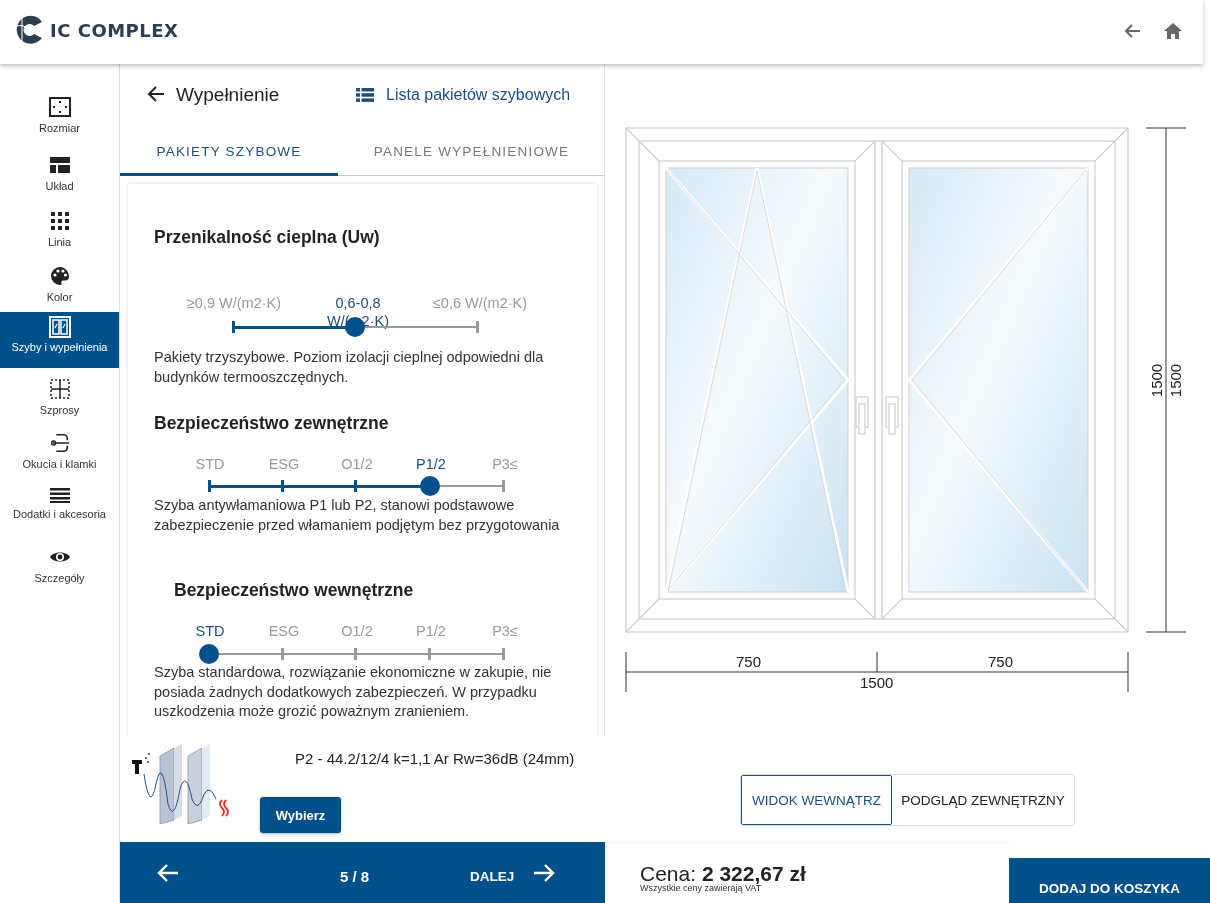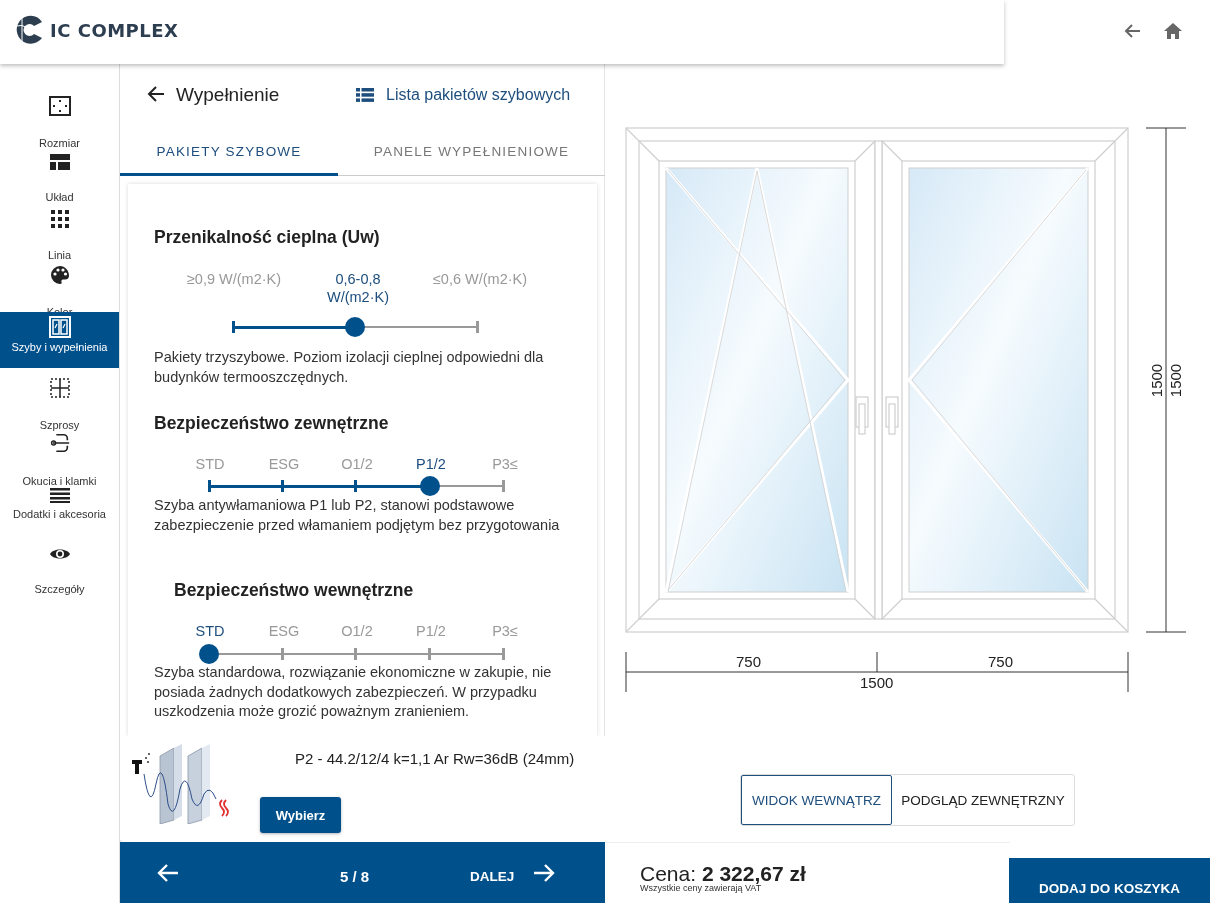--- a/index.html
+++ b/index.html
@@ -1,52 +1,52 @@
 <!DOCTYPE html>
 <html><head>
 <meta charset="utf-8">
 <style>
   * { box-sizing: border-box; margin: 0; padding: 0; }
   html, body { width: 1210px; height: 903px; overflow: hidden; background: #fff; font-family: "Liberation Sans", sans-serif; color: #222; }
 
   
-  .header { position: absolute; left: 0; top: 0; width: 1004px; height: 64px; background: #fff; box-shadow: 0 2px 4px rgba(0,0,0,0.25); z-index: 5; }
+  .header { position: absolute; left: 0; top: 0; width: 1203px; height: 64px; background: #fff; box-shadow: 0 2px 4px rgba(0,0,0,0.25); z-index: 5; }
   .logo { position: absolute; left: 12px; top: 14px; display: flex; align-items: center; }
   .logo svg { width: 32px; height: 32px; }
   .logo-text { margin-left: 6px; font-family: "DejaVu Sans", sans-serif; font-size: 18px; font-weight: bold; color: #2d3e50; letter-spacing: 0.5px; }
   .hdr-btn { position: absolute; top: 18px; width: 26px; height: 26px; display: flex; align-items: center; justify-content: center; cursor: pointer; }
   .hdr-back { left: 1120px; }
   .hdr-home { left: 1160px; }
 
   
   .sidebar { position: absolute; left: 0; top: 64px; width: 120px; height: 839px; background: #fff; border-right: 1px solid #ddd; box-shadow: 1px 0 3px rgba(0,0,0,0.12); }
   .side-item { position: absolute; left: 0; width: 119px; display: flex; flex-direction: column; align-items: center; cursor: pointer; }
   .side-item .ic { width: 22px; height: 22px; display: flex; align-items: center; justify-content: center; }
-  .side-item .lbl { font-size: 11px; color: #333; text-align: center; line-height: 12px; margin-top: 21px; }
+  .side-item .lbl { font-size: 11px; color: #333; text-align: center; line-height: 12px; margin-top: 4px; }
   .side-item.active { background: #00508c; }
   .side-item.active .lbl { color: #fff; }
 
   
   .panel { position: absolute; left: 120px; top: 64px; width: 485px; height: 776px; background: #fff; border-right: 1px solid #e4e4e4; }
   .panel-head { position: absolute; left: 0; top: 0; width: 485px; height: 110px; }
   .back-arrow { position: absolute; left: 26px; top: 20px; width: 20px; height: 20px; cursor: pointer; }
   .panel-title { position: absolute; left: 56px; top: 20px; font-size: 19px; color: #222; }
   .list-link { position: absolute; left: 236px; top: 22px; display: flex; align-items: center; cursor: pointer; }
   .list-link span { font-size: 16px; color: #1d4e7e; margin-left: 12px; }
   .tabs { position: absolute; left: 0; top: 70px; width: 485px; height: 42px; border-bottom: 1px solid #ccc; display: flex; }
   .tab { width: 218px; text-align: center; font-size: 13.5px; letter-spacing: 1.2px; padding-top: 10px; color: #777; cursor: pointer; position: relative; }
   .tab.active { color: #1d4e7e; }
   .tab.active::after { content: ""; position: absolute; left: 0; bottom: -1px; width: 218px; height: 3px; background: #00508c; }
   .tab2 { width: 267px; }
 
   .filters-card { position: absolute; left: 8px; top: 120px; width: 469px; height: 552px; background: #fff; box-shadow: 0 0 4px rgba(0,0,0,0.15); overflow: hidden; }
   .filter-title { position: absolute; left: 26px; font-size: 17.5px; font-weight: bold; color: #222; }
   .desc { position: absolute; left: 26px; width: 420px; font-size: 14.5px; color: #333; line-height: 19.5px; }
 
-  .uw-label { position: absolute; font-size: 14.5px; color: #999; text-align: center; line-height: 18px; }
+  .uw-label { position: absolute; font-size: 14.5px; color: #999; text-align: center; line-height: 18px; margin-top: 24px; }
   .uw-label.sel { color: #1d4e7e; }
 
   .slider { position: absolute; height: 24px; }
   .track { position: absolute; top: 11px; height: 2px; background: #999; }
   .track.fill { background: #00508c; height: 3px; top: 10.5px; }
   .tick { position: absolute; top: 6px; width: 3px; height: 12px; background: #999; }
   .tick.on { background: #00508c; }
   .knob { position: absolute; top: 2px; width: 20px; height: 20px; border-radius: 50%; background: #00508c; cursor: pointer; }
   .sec-label { position: absolute; font-size: 14.5px; color: #999; text-align: center; width: 50px; }
   .sec-label.sel { color: #1d4e7e; }

